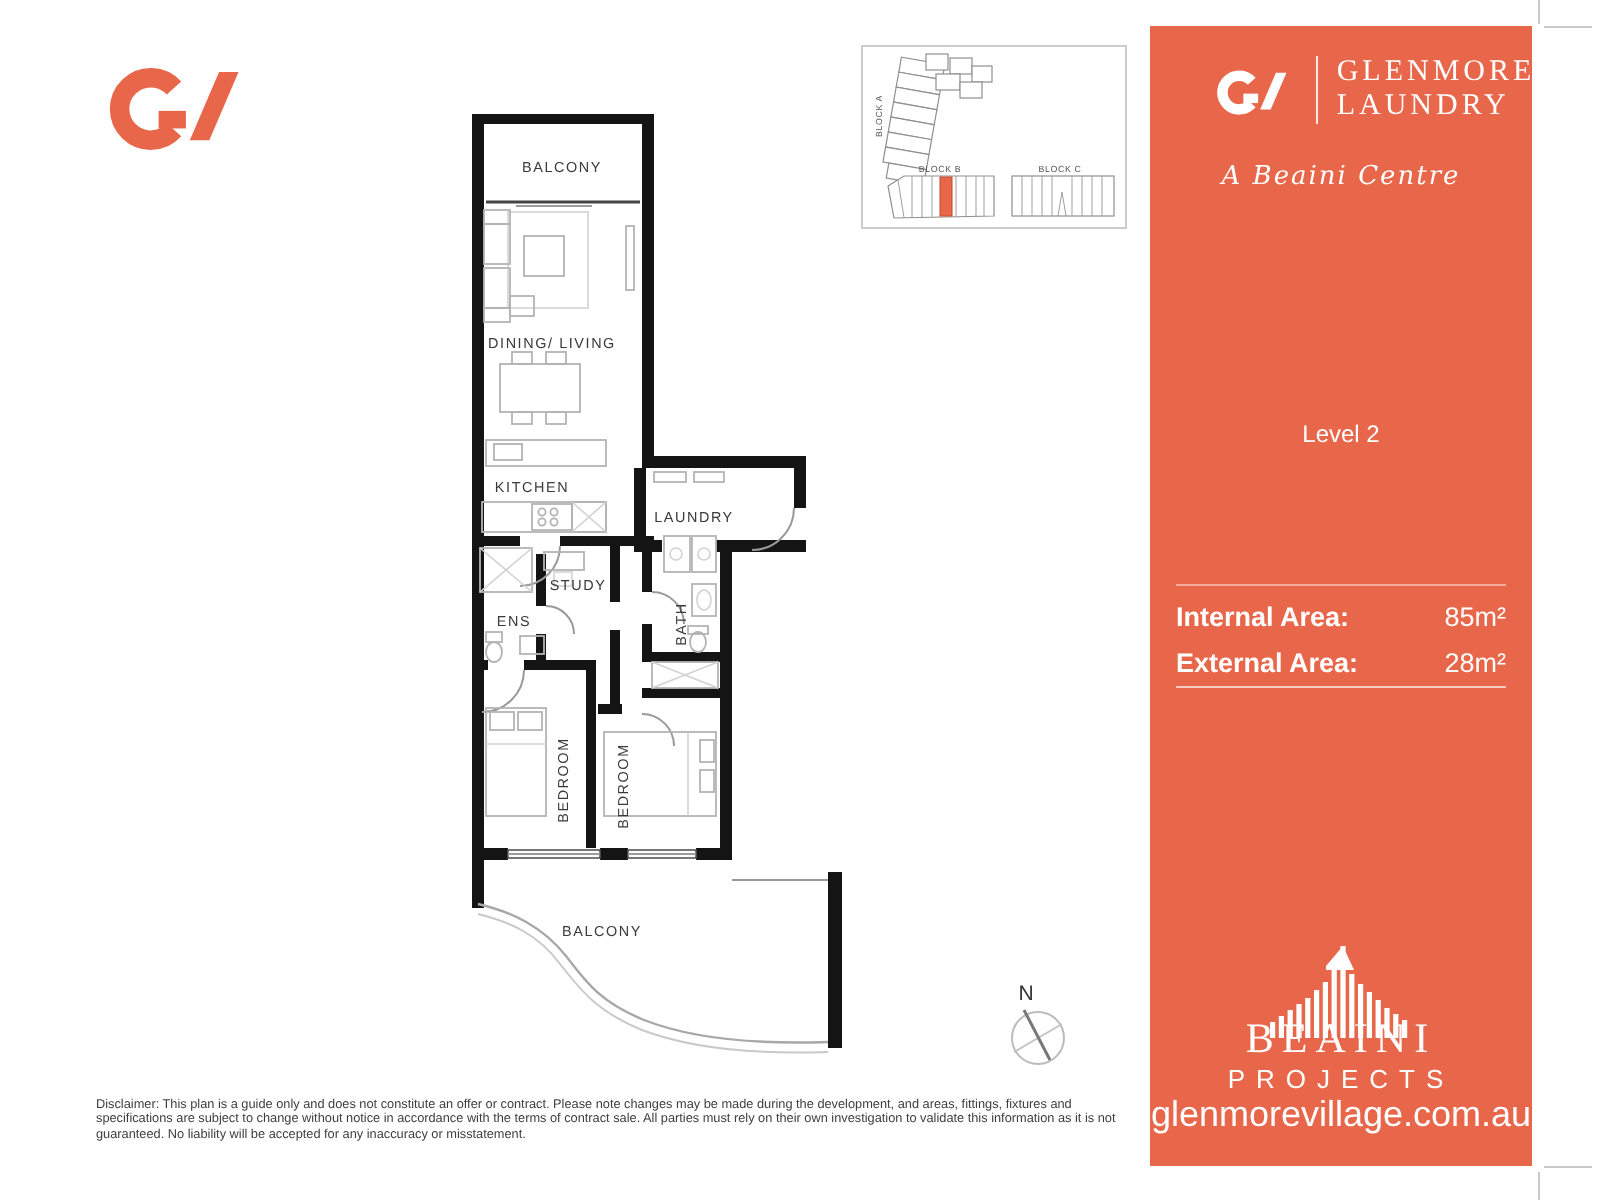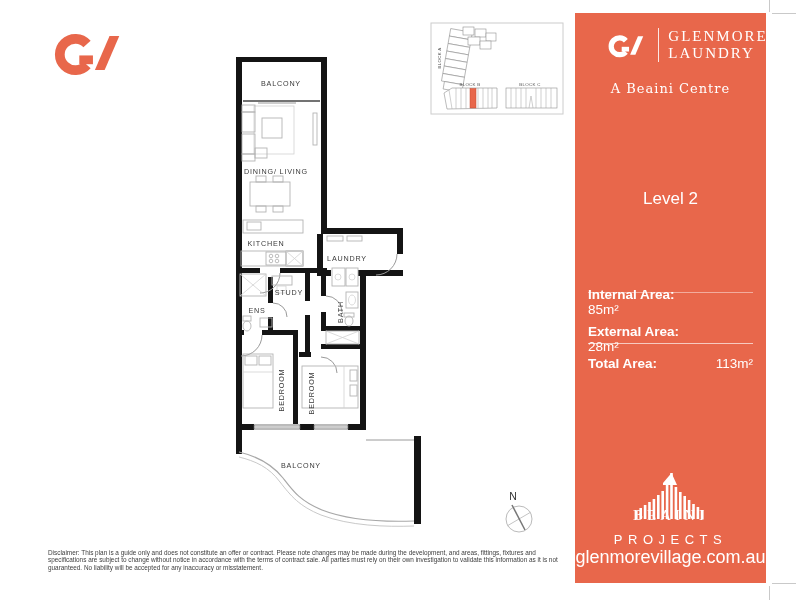--- a/index.html
+++ b/index.html
@@ -29,35 +29,35 @@
 
   
   .panel{position:absolute;left:575px;top:13px;width:191px;height:570px;
          background:#E8674B;color:#ffffff;}
   .brand{position:absolute;left:0;top:15px;width:100%;display:flex;
          justify-content:center;align-items:center;gap:9px;margin-left:17px;}
   .brand-divider{width:1px;height:34px;background:rgba(255,255,255,0.85);}
   .brand-name{font-family:"Liberation Serif",serif;font-size:15px;letter-spacing:2px;
               line-height:17px;font-weight:400;}
   .tagline{position:absolute;left:0;top:68px;width:100%;text-align:center;
-           font-family:"DejaVu Serif",serif;font-size:13px;
+           font-family:"DejaVu Serif",serif;font-style:italic;font-size:13px;
            letter-spacing:1px;}
   .apt{position:absolute;left:0;top:126px;width:100%;text-align:center;
        font-size:19px;font-weight:bold;line-height:22px;letter-spacing:0.3px;}
-  .level{position:absolute;left:0;top:176px;width:100%;text-align:center;font-size:17px;}
+  .level{position:absolute;left:0;top:197px;width:100%;text-align:center;font-size:12px;}
   .bedbath{position:absolute;left:0;top:237px;width:100%;text-align:center;
            font-size:14.5px;line-height:17px;}
   .pdivider{position:absolute;left:13px;right:13px;height:1px;background:rgba(255,255,255,0.65);}
   .arearow{position:absolute;left:13px;right:13px;display:flex;justify-content:space-between;
            font-size:13.5px;}
   .arearow .lbl{font-weight:bold;}
   .plus{position:absolute;left:0;top:368px;width:100%;text-align:center;font-size:14px;}
   .devlogo{position:absolute;left:0;top:460px;width:100%;display:flex;justify-content:center;}
   .devname{position:absolute;left:0;top:494px;width:100%;text-align:center;
-           font-family:"Liberation Serif",serif;font-size:15px;letter-spacing:4px;}
+           font-family:"Liberation Serif",serif;font-size:21px;letter-spacing:4px;}
   .devsub{position:absolute;left:0;top:519px;width:100%;text-align:center;
           font-size:13px;letter-spacing:5.5px;}
   .website{position:absolute;left:0;top:534px;width:100%;text-align:center;font-size:18px;}
 
   .disclaimer{position:absolute;left:48px;top:549px;width:512px;font-size:6.4px;
               line-height:7.3px;color:#3d3d3d;}
 
   .cropmark{position:absolute;background:#c9c9c9;}
 </style>
 </head>
@@ -285,35 +285,31 @@
     </div>
 
     <div class="tagline">A Beaini Centre</div>
 
 
     <div class="level">Level 2</div>
 
 
     <div class="pdivider" style="top:279px;opacity:0.7;"></div>
 
-    <div class="arearow" style="top:274px;flex-direction:column;">
+    <div class="arearow" style="top:288px;">
       <span class="lbl">Internal Area:</span>
       <span>85m²</span>
     </div>
-    <div class="arearow" style="top:311px;flex-direction:column;">
+    <div class="arearow" style="top:311px;">
       <span class="lbl">External Area:</span>
       <span>28m²</span>
     </div>
 
     <div class="pdivider" style="top:330px;"></div>
 
-    <div class="arearow" style="top:343px;">
-      <span class="lbl">Total Area:</span>
-      <span>113m²</span>
-    </div>
 
 
     <div class="devlogo">
       <svg width="76" height="46" viewBox="0 0 76 46">
         <g fill="#ffffff">
           <rect x="2" y="38" width="2.6" height="8"></rect>
           <rect x="6.4" y="35" width="2.6" height="11"></rect>
           <rect x="10.8" y="32" width="2.6" height="14"></rect>
           <rect x="15.2" y="29" width="2.6" height="17"></rect>
           <rect x="19.6" y="26" width="2.6" height="20"></rect>

